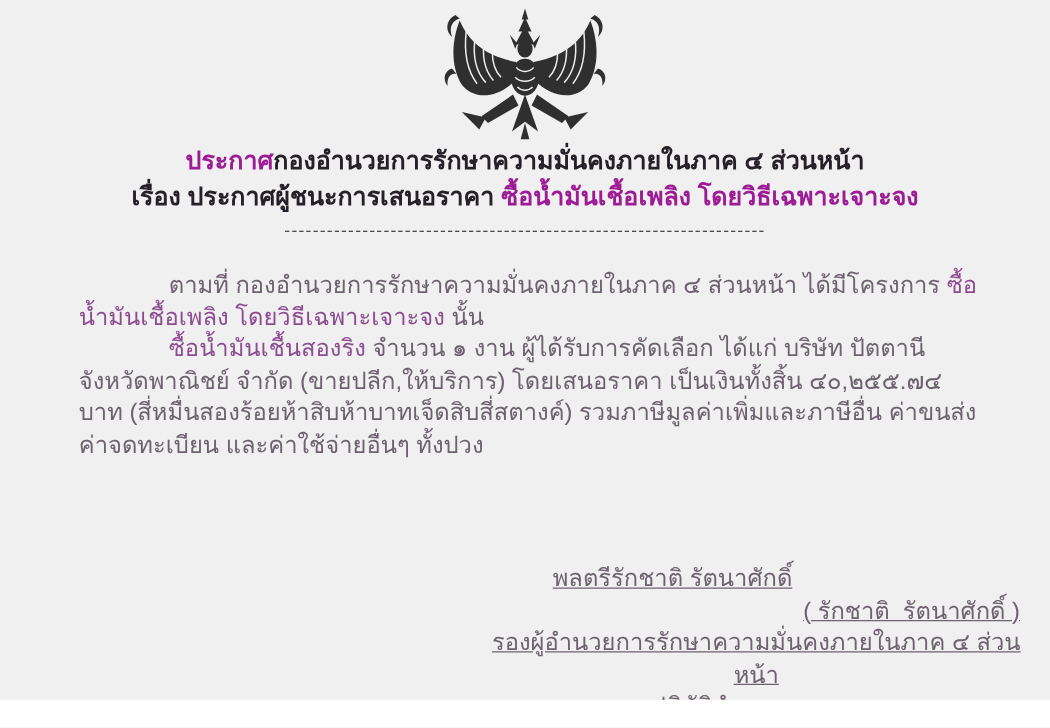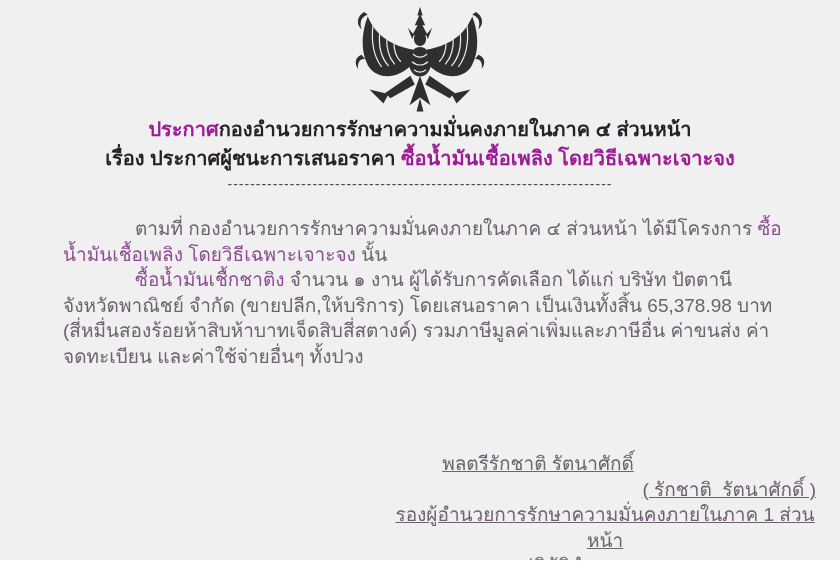--- a/index.html
+++ b/index.html
@@ -114,25 +114,25 @@
   </div>
 
   <div class="title-line title-line1"><span class="kw-title">ประกาศ</span><span>กองอำนวยการรักษาความมั่นคงภายในภาค ๔ ส่วนหน้า</span></div>
 
   <div class="title-line title-line2"><span>เรื่อง ประกาศผู้ชนะการเสนอราคา </span><span class="kw-title">ซื้อน้ำมันเชื้อเพลิง โดยวิธีเฉพาะเจาะจง</span></div>
 
   <div class="divider-line">--------------------------------------------------------------------</div>
 
   <div class="body-block">
     <p><span>ตามที่ กองอำนวยการรักษาความมั่นคงภายในภาค ๔ ส่วนหน้า ได้มีโครงการ </span><span class="kw-body">ซื้อน้ำมันเชื้อเพลิง โดยวิธีเฉพาะเจาะจง</span><span> นั้น</span></p>
-    <p><span class="kw-body">ซื้อน้ำมันเชื้กชาติง</span><span> จำนวน ๑ งาน ผู้ได้รับการคัดเลือก ได้แก่ บริษัท ปัตตานีจังหวัดพาณิชย์ จำกัด (ขายปลีก,ให้บริการ) โดยเสนอราคา เป็นเงินทั้งสิ้น 65,378.98 บาท (สี่หมื่นสองร้อยห้าสิบห้าบาทเจ็ดสิบสี่สตางค์) รวมภาษีมูลค่าเพิ่มและภาษีอื่น ค่าขนส่ง ค่าจดทะเบียน และค่าใช้จ่ายอื่นๆ ทั้งปวง</span></p>
+    <p><span class="kw-body">ซื้อน้ำมันเชื้นสองริง</span><span> จำนวน ๑ งาน ผู้ได้รับการคัดเลือก ได้แก่ บริษัท ปัตตานีจังหวัดพาณิชย์ จำกัด (ขายปลีก,ให้บริการ) โดยเสนอราคา เป็นเงินทั้งสิ้น ๔๐,๒๕๕.๗๔ บาท (สี่หมื่นสองร้อยห้าสิบห้าบาทเจ็ดสิบสี่สตางค์) รวมภาษีมูลค่าเพิ่มและภาษีอื่น ค่าขนส่ง ค่าจดทะเบียน และค่าใช้จ่ายอื่นๆ ทั้งปวง</span></p>
   </div>
 
 
   <div class="signature-block">
     <div class="sig-line sig-name">พลตรีรักชาติ รัตนาศักดิ์</div>
     <div class="sig-line sig-paren">( รักชาติ  รัตนาศักดิ์ )</div>
-    <div class="sig-line sig-role1">รองผู้อำนวยการรักษาความมั่นคงภายในภาค 1 ส่วนหน้า</div>
+    <div class="sig-line sig-role1">รองผู้อำนวยการรักษาความมั่นคงภายในภาค ๔ ส่วนหน้า</div>
     <div class="sig-line sig-role2">ปฏิบัติอำนวยการร</div>
     <div class="sig-line sig-role3">ผู้อำนวยการรักษาความมั่นคงภายในภาค ๔</div>
   </div>
 
 </div>
 
 </body></html>

